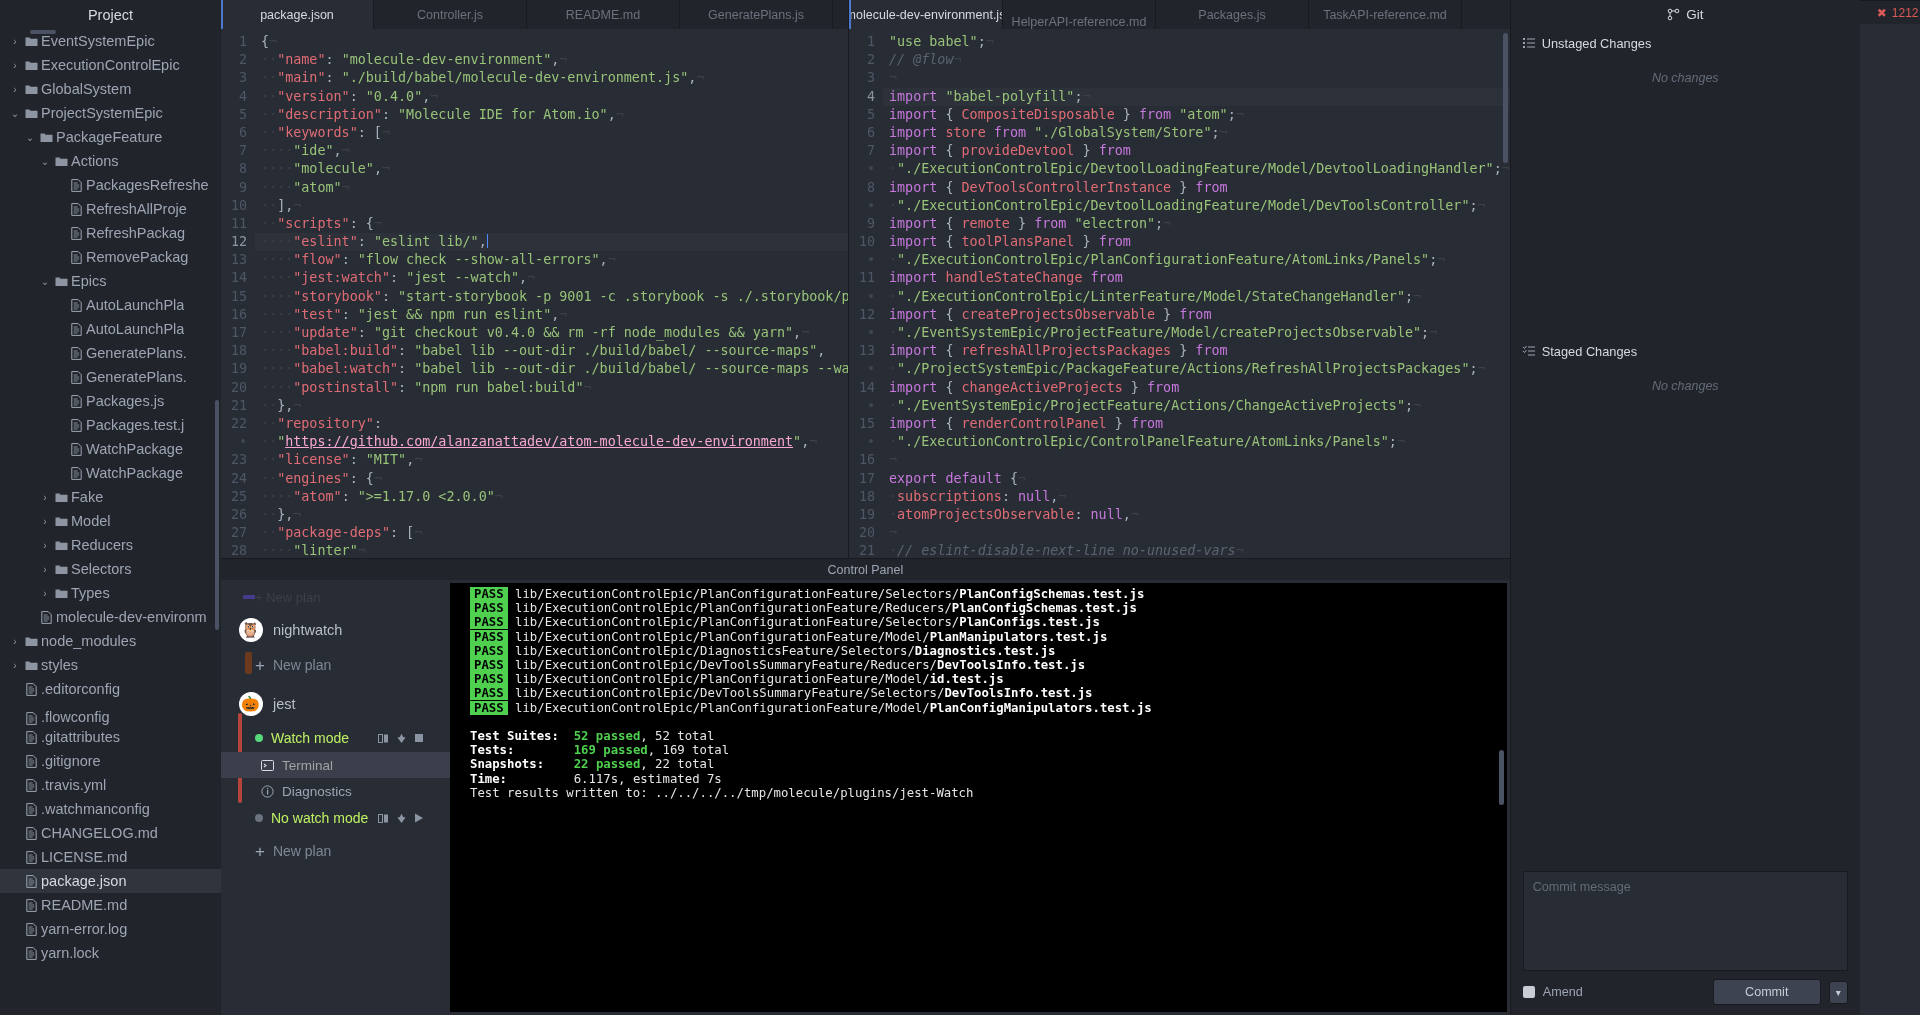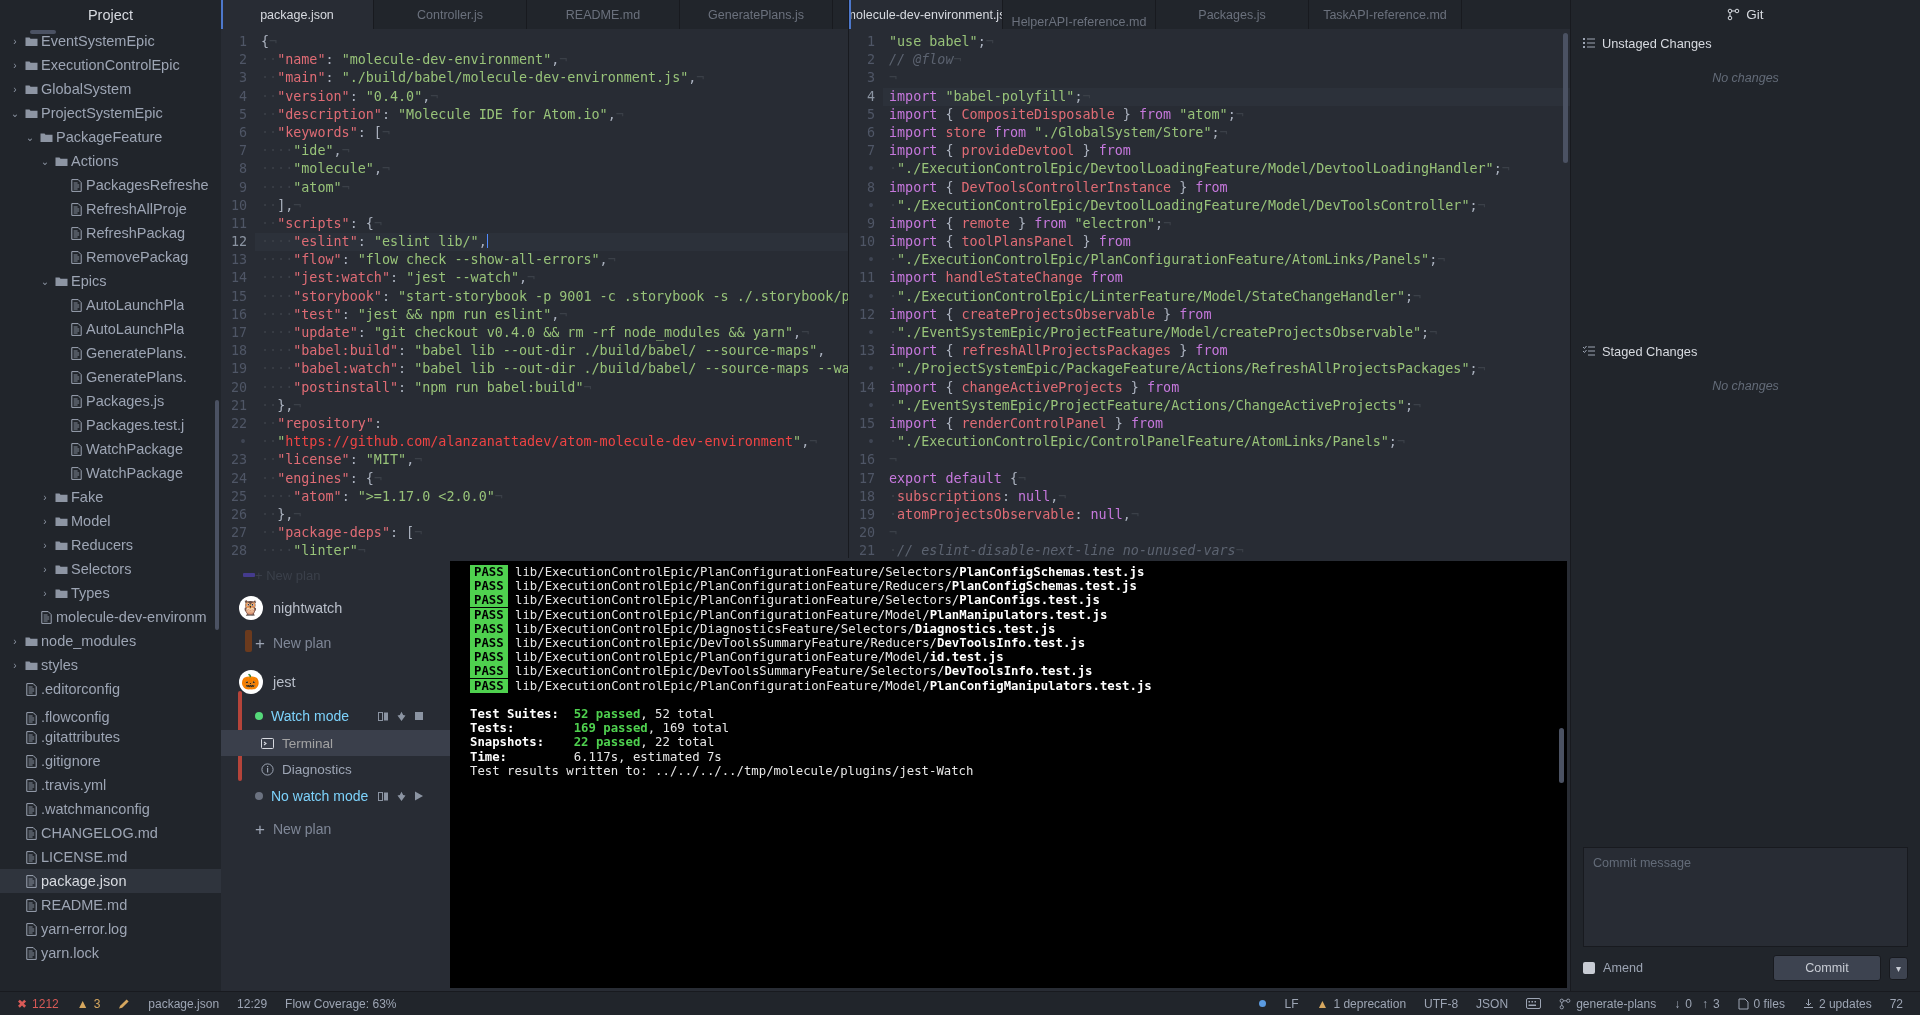--- a/index.html
+++ b/index.html
@@ -2,21 +2,21 @@
 <html><head>
 <meta charset="utf-8">
 <style>
   * { box-sizing: border-box; margin: 0; padding: 0; }
   html, body {
     width: 1920px; height: 1015px;
     background: #282c34;
     font-family: "Liberation Sans", sans-serif;
     overflow: hidden;
   }
-  .app { display: flex; flex-direction: column; width: 1920px; height: 1015px; }
+  .app { display: flex; flex-direction: row; width: 1920px; height: 1015px; }
   .body-row { display: flex; flex: 1; min-height: 0; }
 
   
   .sidebar {
     width: 221px; background: #21252b; color: #9da5b4;
     display: flex; flex-direction: column; position: relative;
     flex: 0 0 221px; overflow: hidden;
   }
   .sidebar-header {
     height: 29px; display:flex; align-items:center; justify-content:center;
@@ -75,21 +75,21 @@
   .cl { height:18.2px; }
   .cl.hl { background:#2c313a; margin-left:-6px; padding-left:6px; }
   .ind { color:#3b4048; }
   .eol { color:#3b4048; }
   .k-key { color:#e06c75; }
   .k-str { color:#98c379; }
   .k-pun { color:#abb2bf; }
   .k-kw  { color:#c678dd;text-align:center; }
   .k-var { color:#e06c75; }
   .k-com { color:#5c6370; font-style:italic; }
-  .k-lnk { color:#ef4444; }
+  .k-lnk { color:#f9a8d4; text-decoration:underline; }
   .caret { display:inline-block; width:1px; height:14px; background:#528bff; vertical-align:-2px;}
   .vscroll { position:absolute; right:2px; width:5px; background:#4b5263; border-radius:3px; }
 
   
   .cp-title {
     height: 22px; flex:0 0 22px; background:#21252b; color:#9da5b4;
     font-size:12.5px; display:flex; align-items:center; justify-content:center;
     border-top:1px solid #181a1f;
   }
   .cp-body { flex:1; display:flex; min-height:0; background:#282c34; position:relative; }
@@ -102,21 +102,21 @@
     display:flex; align-items:center; justify-content:center; font-size:15px; flex:0 0 24px;
   }
   .plan-name { font-size:14.5px; color:#b9bfca; }
   .plan-new { height:30px; display:flex; align-items:center; padding-left:34px; gap:8px; color:#7f8797; font-size:14px; position:relative; }
   .plan-new .tick { position:absolute; left:24px; top:2px; width:7px; height:22px; background:#6b3a1d; border-radius:2px; }
   .plus { font-size:17px; color:#9da5b4; line-height:1; }
   .plan-sub { height:26px; display:flex; align-items:center; gap:8px; font-size:13.5px; color:#9da5b4; padding-left:40px; position:relative;}
   .plan-sub.sel { background:#3a3f4b; color:#a3a3a3;text-align:right; }
   .dot-green { width:8px; height:8px; border-radius:50%; background:#55d97a; display:inline-block; }
   .dot-grey  { width:8px; height:8px; border-radius:50%; background:#6b7280; display:inline-block; }
-  .wm-row { height:28px; display:flex; align-items:center; gap:8px; font-size:14px; color:#7dd3fc; padding-left:24px; position:relative; }
+  .wm-row { height:28px; display:flex; align-items:center; gap:8px; font-size:14px; color:#bef264; padding-left:24px; position:relative; }
   .wm-icons { position:absolute; right:26px; display:flex; gap:7px; color:#8b94a2; font-size:11px; align-items:center;}
   .railbar { position:absolute; left:17px; width:4px; background:#b5443a; border-radius:2px; }
 
   .cp-term {
     flex:1; background:#000; color:#e6e6e6; margin: 3px 3px 3px 0;
     font-family:"DejaVu Sans Mono", monospace; font-size:12.3px; line-height:14.2px;
     padding:4px 20px; overflow:hidden; white-space:pre;
   }
   .pass-badge { background:#4fd14f; color:#000; font-weight:bold; padding:0 4px; }
   .t-b { font-weight:bold; color:#fff; }
@@ -648,20 +648,21 @@
                 <div class="ln">19</div>
                 <div class="ln">20</div>
                 <div class="ln">21</div>
               </div>
             <div class="codearea" id="code-right"><div class="cl"><span class="k-str">"use babel"</span><span class="k-pun">;</span><span class="eol">¬</span></div><div class="cl"><span class="k-com">// @flow</span><span class="eol">¬</span></div><div class="cl"><span class="eol">¬</span></div><div class="cl hl"><span class="k-kw">import </span><span class="k-str">"babel-polyfill"</span><span class="k-pun">;</span><span class="eol">¬</span></div><div class="cl"><span class="k-kw">import </span><span class="k-pun">{ </span><span class="k-var">CompositeDisposable</span><span class="k-pun"> } </span><span class="k-kw">from </span><span class="k-str">"atom"</span><span class="k-pun">;</span><span class="eol">¬</span></div><div class="cl"><span class="k-kw">import </span><span class="k-var">store</span><span class="k-pun"> </span><span class="k-kw">from </span><span class="k-str">"./GlobalSystem/Store"</span><span class="k-pun">;</span><span class="eol">¬</span></div><div class="cl"><span class="k-kw">import </span><span class="k-pun">{ </span><span class="k-var">provideDevtool</span><span class="k-pun"> } </span><span class="k-kw">from</span></div><div class="cl"><span class="ind">·</span><span class="k-str">"./ExecutionControlEpic/DevtoolLoadingFeature/Model/DevtoolLoadingHandler"</span><span class="k-pun">;</span><span class="eol">¬</span></div><div class="cl"><span class="k-kw">import </span><span class="k-pun">{ </span><span class="k-var">DevToolsControllerInstance</span><span class="k-pun"> } </span><span class="k-kw">from</span></div><div class="cl"><span class="ind">·</span><span class="k-str">"./ExecutionControlEpic/DevtoolLoadingFeature/Model/DevToolsController"</span><span class="k-pun">;</span><span class="eol">¬</span></div><div class="cl"><span class="k-kw">import </span><span class="k-pun">{ </span><span class="k-var">remote</span><span class="k-pun"> } </span><span class="k-kw">from </span><span class="k-str">"electron"</span><span class="k-pun">;</span><span class="eol">¬</span></div><div class="cl"><span class="k-kw">import </span><span class="k-pun">{ </span><span class="k-var">toolPlansPanel</span><span class="k-pun"> } </span><span class="k-kw">from</span></div><div class="cl"><span class="ind">·</span><span class="k-str">"./ExecutionControlEpic/PlanConfigurationFeature/AtomLinks/Panels"</span><span class="k-pun">;</span><span class="eol">¬</span></div><div class="cl"><span class="k-kw">import </span><span class="k-var">handleStateChange</span><span class="k-pun"> </span><span class="k-kw">from</span></div><div class="cl"><span class="ind">·</span><span class="k-str">"./ExecutionControlEpic/LinterFeature/Model/StateChangeHandler"</span><span class="k-pun">;</span><span class="eol">¬</span></div><div class="cl"><span class="k-kw">import </span><span class="k-pun">{ </span><span class="k-var">createProjectsObservable</span><span class="k-pun"> } </span><span class="k-kw">from</span></div><div class="cl"><span class="ind">·</span><span class="k-str">"./EventSystemEpic/ProjectFeature/Model/createProjectsObservable"</span><span class="k-pun">;</span><span class="eol">¬</span></div><div class="cl"><span class="k-kw">import </span><span class="k-pun">{ </span><span class="k-var">refreshAllProjectsPackages</span><span class="k-pun"> } </span><span class="k-kw">from</span></div><div class="cl"><span class="ind">·</span><span class="k-str">"./ProjectSystemEpic/PackageFeature/Actions/RefreshAllProjectsPackages"</span><span class="k-pun">;</span><span class="eol">¬</span></div><div class="cl"><span class="k-kw">import </span><span class="k-pun">{ </span><span class="k-var">changeActiveProjects</span><span class="k-pun"> } </span><span class="k-kw">from</span></div><div class="cl"><span class="ind">·</span><span class="k-str">"./EventSystemEpic/ProjectFeature/Actions/ChangeActiveProjects"</span><span class="k-pun">;</span><span class="eol">¬</span></div><div class="cl"><span class="k-kw">import </span><span class="k-pun">{ </span><span class="k-var">renderControlPanel</span><span class="k-pun"> } </span><span class="k-kw">from</span></div><div class="cl"><span class="ind">·</span><span class="k-str">"./ExecutionControlEpic/ControlPanelFeature/AtomLinks/Panels"</span><span class="k-pun">;</span><span class="eol">¬</span></div><div class="cl"><span class="eol">¬</span></div><div class="cl"><span class="k-kw">export default </span><span class="k-pun">{</span><span class="eol">¬</span></div><div class="cl"><span class="ind">·</span><span class="k-var">subscriptions</span><span class="k-pun">: </span><span class="k-kw">null</span><span class="k-pun">,</span><span class="eol">¬</span></div><div class="cl"><span class="ind">·</span><span class="k-var">atomProjectsObservable</span><span class="k-pun">: </span><span class="k-kw">null</span><span class="k-pun">,</span><span class="eol">¬</span></div><div class="cl"><span class="eol">¬</span></div><div class="cl"><span class="ind">·</span><span class="k-com">// eslint-disable-next-line no-unused-vars</span><span class="eol">¬</span></div></div>
             <div class="vscroll" style="top:4px;height:130px;"></div>
           </div>
         </div>
       </div>
 
+      <div class="cp-title">Control Panel</div>
       <div class="cp-body">
         <div class="cp-plans">
           <div class="plan-partial">
             <div class="pbar"></div>
             <span style="color:#4a505c;font-size:13px;">+ New plan</span>
           </div>
 
           <div class="plan-hdr">
             <div class="plan-avatar">🦉</div>
             <div class="plan-name">nightwatch</div>

